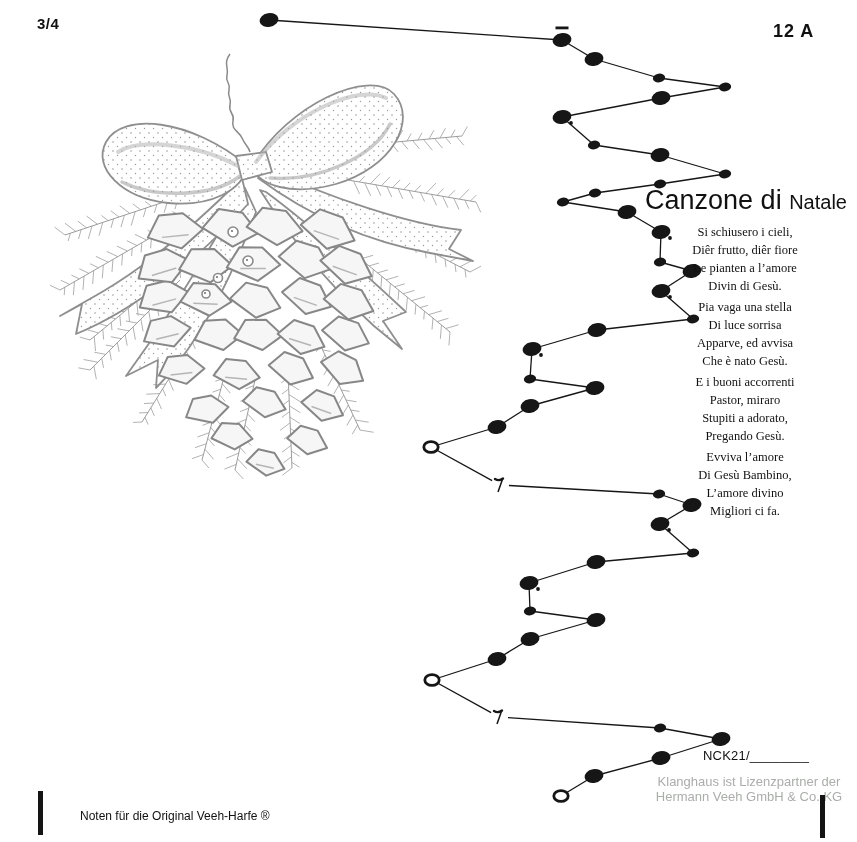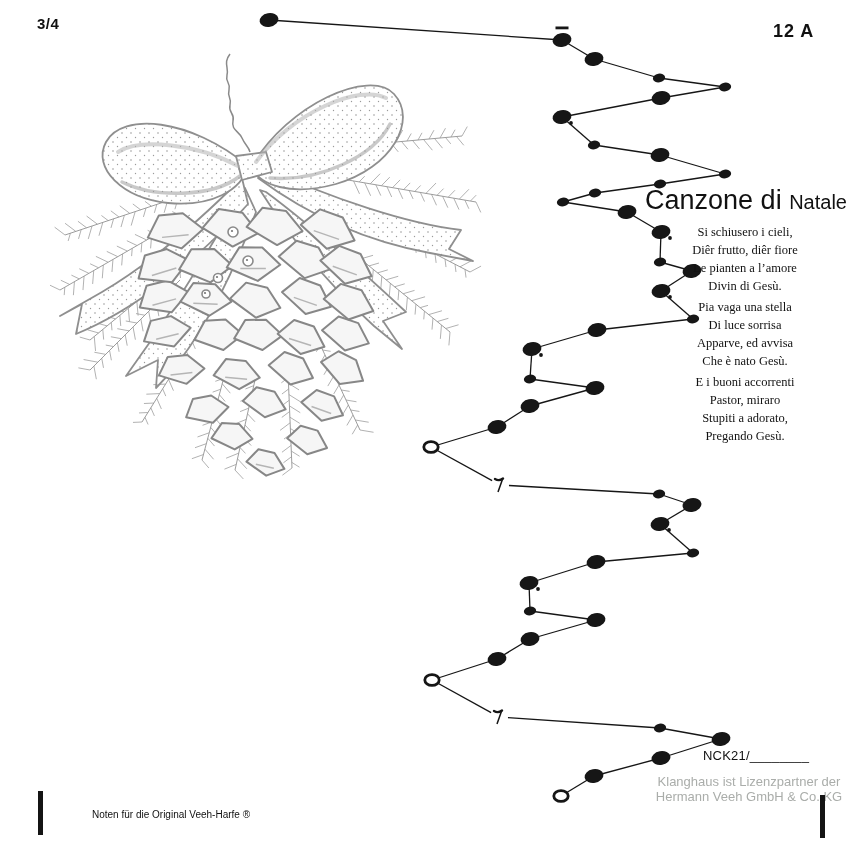--- a/index.html
+++ b/index.html
@@ -10,21 +10,21 @@
   .page-num{left:773px;top:21px;font-size:18px;font-weight:bold;letter-spacing:1px;}
   .song-title{left:630px;top:185px;width:232px;text-align:center;white-space:nowrap;}
   .song-title .t-serif{font-family:Liberation Sans, sans-serif;font-size:27px;}
   .song-title .t-sans{font-family:"Liberation Sans",sans-serif;font-size:20px;}
   .verse{left:640px;width:210px;text-align:center;font-family:"Liberation Serif",serif;
          font-size:12.5px;line-height:18px;white-space:pre-line;}
   .v1{top:223px;} .v2{top:298px;} .v3{top:373px;} .v4{top:448px;}
   .catalog{left:703px;top:748px;font-size:13px;letter-spacing:.2px;}
   .license{left:628px;top:775px;width:202px;text-align:center;font-size:13px;
            line-height:14.5px;color:#aaadaa;white-space:pre-line;margin-left:20px;}
-  .footer-small{left:92px;top:809px;font-size:10px;}
+  .footer-small{left:80px;top:809px;font-size:12px;}
   .footer-main{left:257px;top:804px;font-size:12.6px;}
   .bar{background:#141414;width:4.5px;}
   .bar-left{left:38px;top:791px;height:44px;}
   .bar-right{left:820px;top:795px;height:43px;}
   svg{display:block;}
 </style>
 </head>
 <body>
 
 <div class="page">
@@ -580,20 +580,24 @@
 Le pianten a l’amore
 Divin di Gesù.</div>
   <div class="abs verse v2">Pia vaga una stella
 Di luce sorrisa
 Apparve, ed avvisa
 Che è nato Gesù.</div>
   <div class="abs verse v3">E i buoni accorrenti
 Pastor, miraro
 Stupiti a adorato,
 Pregando Gesù.</div>
+  <div class="abs verse v4">Evviva l’amore
+Di Gesù Bambino,
+L’amore divino
+Migliori ci fa.</div>
 
   <div class="abs catalog">NCK21/________</div>
   <div class="abs license">Klanghaus ist Lizenzpartner der
 Hermann Veeh GmbH &amp; Co. KG</div>
 
   <div class="abs bar bar-left"></div>
   <div class="abs bar bar-right"></div>
 
   <div class="abs footer-small">Noten für die Original Veeh-Harfe ®</div>
 

